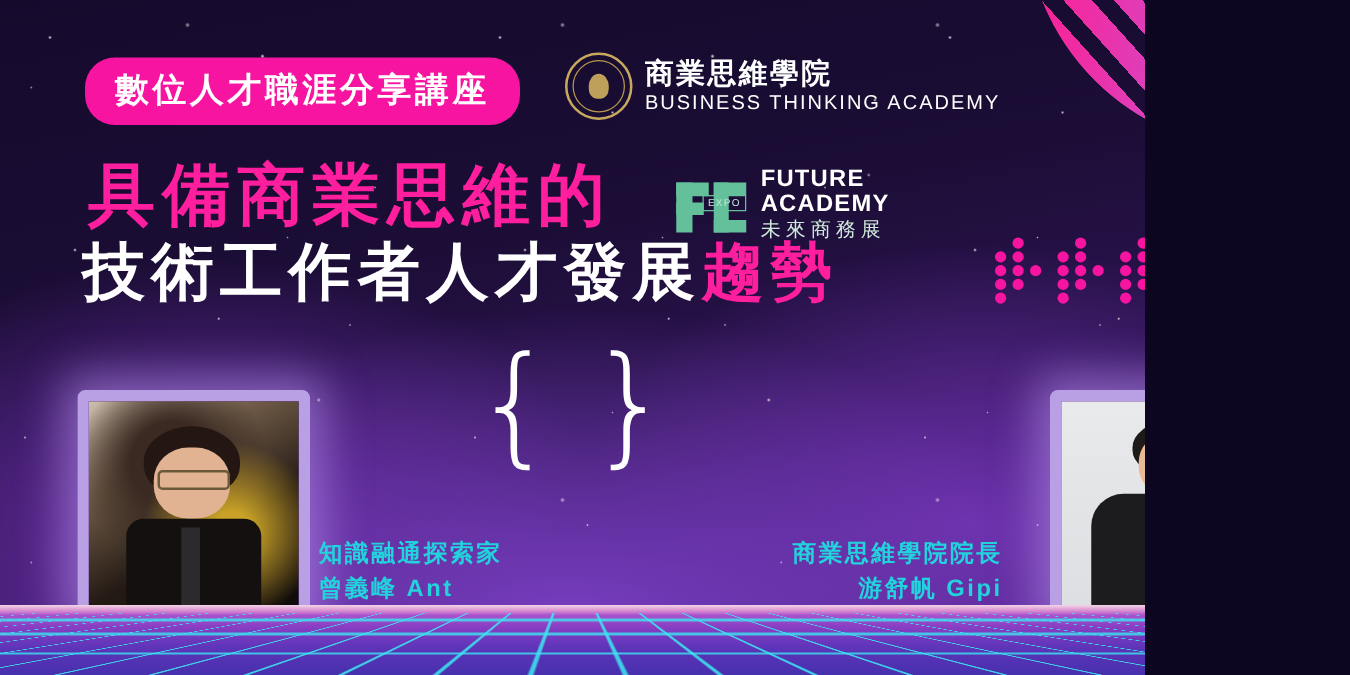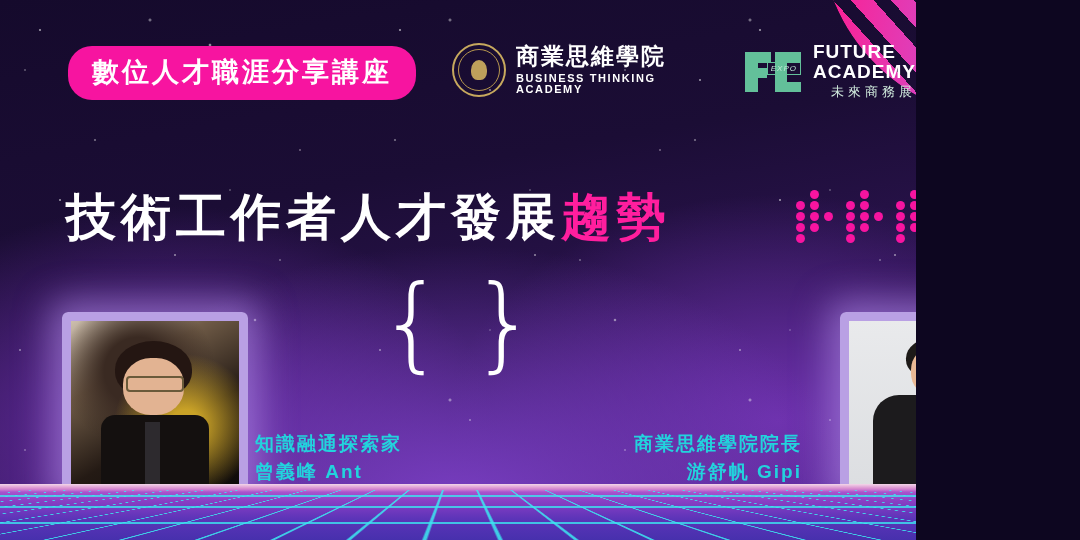--- a/index.html
+++ b/index.html
@@ -64,36 +64,36 @@
     background:
       linear-gradient(180deg,transparent 0 5px,rgba(60,230,240,.8) 5px 7px,transparent 7px 16px,
       rgba(60,230,240,.8) 16px 18px,transparent 18px 32px,rgba(60,230,240,.8) 32px 34px,
       transparent 34px 52px);
   }
   #badge{
     position:absolute;left:68px;top:46px;padding:8px 24px 10px;border-radius:24px;
     background:#f714a0;color:#fff;font-size:27px;font-weight:700;letter-spacing:3px;
     white-space:nowrap;
   }
-  #logos{position:absolute;left:452px;top:42px;display:flex;align-items:center;gap:38px;}
+  #logos{position:absolute;left:452px;top:42px;display:flex;align-items:center;gap:38px;flex-direction:column;}
   .logo{display:flex;align-items:center;gap:10px;}
   .seal{width:50px;height:50px;border-radius:50%;border:2px solid #c7a95e;
     display:flex;align-items:center;justify-content:center;position:relative;flex:none;}
   .seal:before{content:"";position:absolute;inset:4px;border-radius:50%;border:1px solid #b8984f;}
   .seal .fig{width:16px;height:20px;background:#c7a95e;border-radius:50% 50% 40% 40%;opacity:.95;}
   .logo-txt{display:flex;flex-direction:column;line-height:1;}
   .logo-cn{color:#fff;font-size:23px;font-weight:700;letter-spacing:2px;}
-  .logo-en{color:#fff;font-size:11px;letter-spacing:1.6px;margin-top:5px;font-weight:bold;}
-  .fcmark{width:58px;height:48px;position:relative;flex:none;font-style:italic;}
+  .logo-en{color:#fff;font-size:16px;letter-spacing:1.6px;margin-top:5px;}
+  .fcmark{width:58px;height:48px;position:relative;flex:none;}
   .fcmark .bar{position:absolute;background:#63c09a;}
   .fcmark .expo{position:absolute;right:2px;top:16px;font-size:8px;color:#bfe8d6;
     border:1px solid #63c09a;padding:1px 3px;letter-spacing:1px;}
   .fc-txt{display:flex;flex-direction:column;line-height:1.05;}
   .fc-en{color:#ffffff;font-size:19px;font-weight:700;letter-spacing:1px;}
-  .fc-cn{color:#cfe9dc;font-size:13px;letter-spacing:4px;text-align:right;margin-top:3px;}
+  .fc-cn{color:#cfe9dc;font-size:16px;letter-spacing:4px;text-align:left;margin-top:3px;}
   #head1{position:absolute;left:70px;top:120px;font-size:54px;font-weight:700;
     letter-spacing:6px;color:#ff1e9e;white-space:nowrap;}
   #head2{position:absolute;left:66px;top:184px;font-size:50px;font-weight:700;
     letter-spacing:5px;color:#ffffff;white-space:nowrap;}
   #head2 .hl{color:#ff1e9e;}
   #dots{position:absolute;left:796px;top:190px;display:flex;gap:8px;}
   .arrow{display:grid;grid-template-columns:repeat(3,14px);grid-template-rows:repeat(5,11px);}
   .arrow i{width:9px;height:9px;border-radius:50%;background:#f714a0;display:block;}
   .arrow i.off{background:transparent;}
   #center{position:absolute;left:0;right:0;top:282px;display:flex;
@@ -148,20 +148,21 @@
         <span class="expo">EXPO</span>
       </span>
       <span class="fc-txt">
         <span class="fc-en">FUTURE</span>
         <span class="fc-en">ACADEMY</span>
         <span class="fc-cn">未來商務展</span>
       </span>
     </div>
   </div>
 
+  <div id="head1">具備商業思維的</div>
   <div id="head2"><span>技術工作者人才發展</span><span class="hl">趨勢</span></div>
 
   <div id="dots">
     <span class="arrow">
         <i class="off"></i>
         <i></i>
         <i class="off"></i>
         <i></i>
         <i></i>
         <i class="off"></i>

